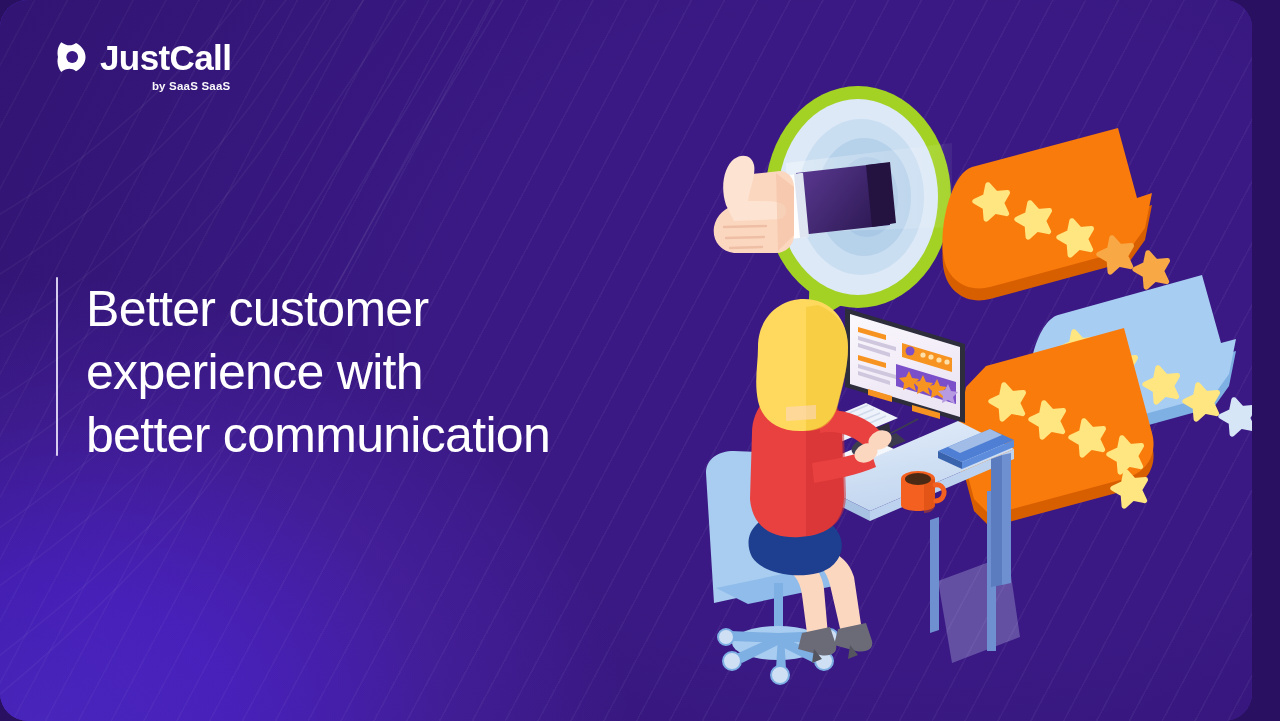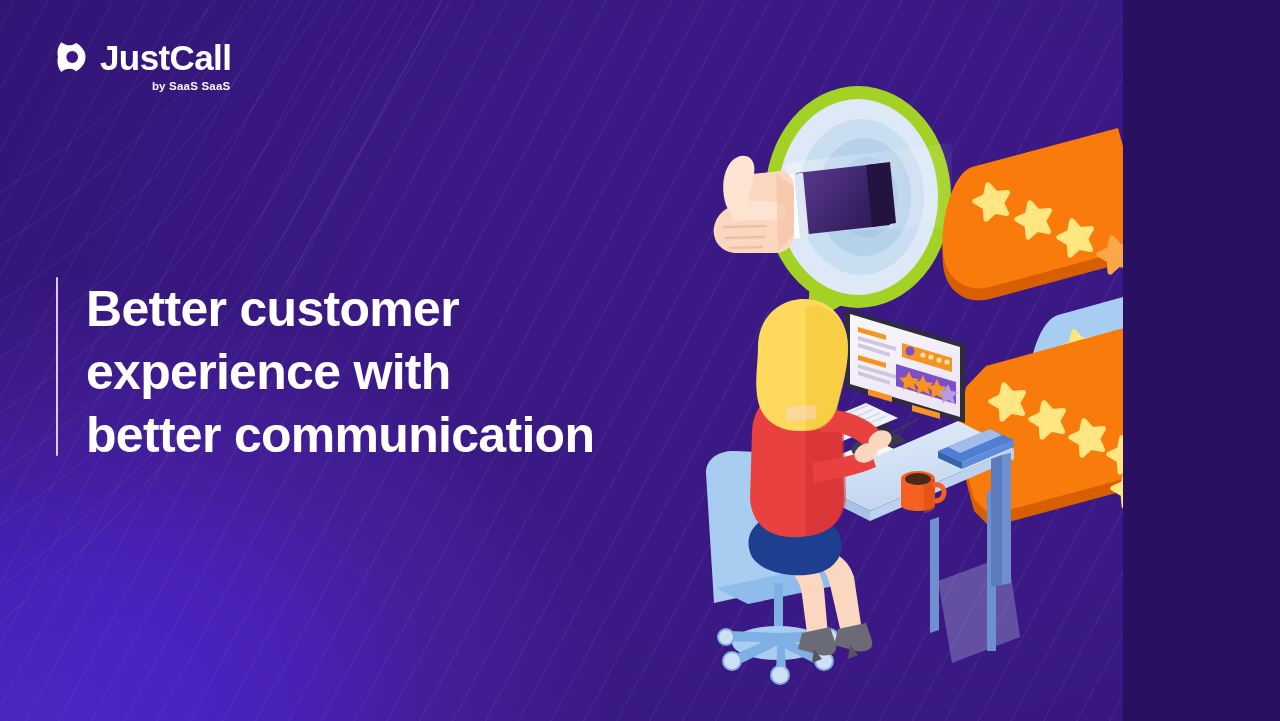--- a/index.html
+++ b/index.html
@@ -4,24 +4,25 @@
 <title>JustCall Hero Banner</title>
 <style>
   * { margin:0; padding:0; box-sizing:border-box; }
   html,body { background:#2a1060; }
   body {
     font-family:"Liberation Sans", sans-serif;
     -webkit-font-smoothing:antialiased;
   }
   .banner {
     position:relative;
-    width:1123px;
+    width:1252px;
     height:721px;
     overflow:hidden;
     background:#3a1984;
+    border-radius:28px;
   }
   
   .bg-base {
     position:absolute; inset:0;
     background:
       radial-gradient(ellipse 820px 640px at 2% 104%, #5b31e8 0%, #5226d4 26%, #46209f 52%, #3a1984 74%, #3a1984 100%),
       radial-gradient(ellipse 700px 520px at 16% 18%, #4a23ad 0%, #401d95 45%, #3a1984 100%),
       linear-gradient(115deg, #4d24c0 0%, #421ea0 32%, #3a1984 62%, #37187e 100%);
   }
   .bg-diag {
@@ -58,21 +59,21 @@
 
   
   .headline-wrap { position:absolute; left:56px; top:277px; display:flex; }
   .headline-rule {
     width:2px; background:#e4dcf7; border-radius:2px;
     margin-right:28px; flex:none; height:179px; opacity:.92;
   }
   .headline {
     color:#ffffff;
     font-size:50px;
-    font-weight:bold;
+    font-weight:normal;
     line-height:63px;
     letter-spacing:-0.7px;
     white-space:pre-line;
     padding-top:1px;
   }
 
   
   .illus { position:absolute; left:690px; top:55px; width:570px; height:630px; }
   .illus svg { display:block; width:100%; height:100%; overflow:visible; }
 </style>

